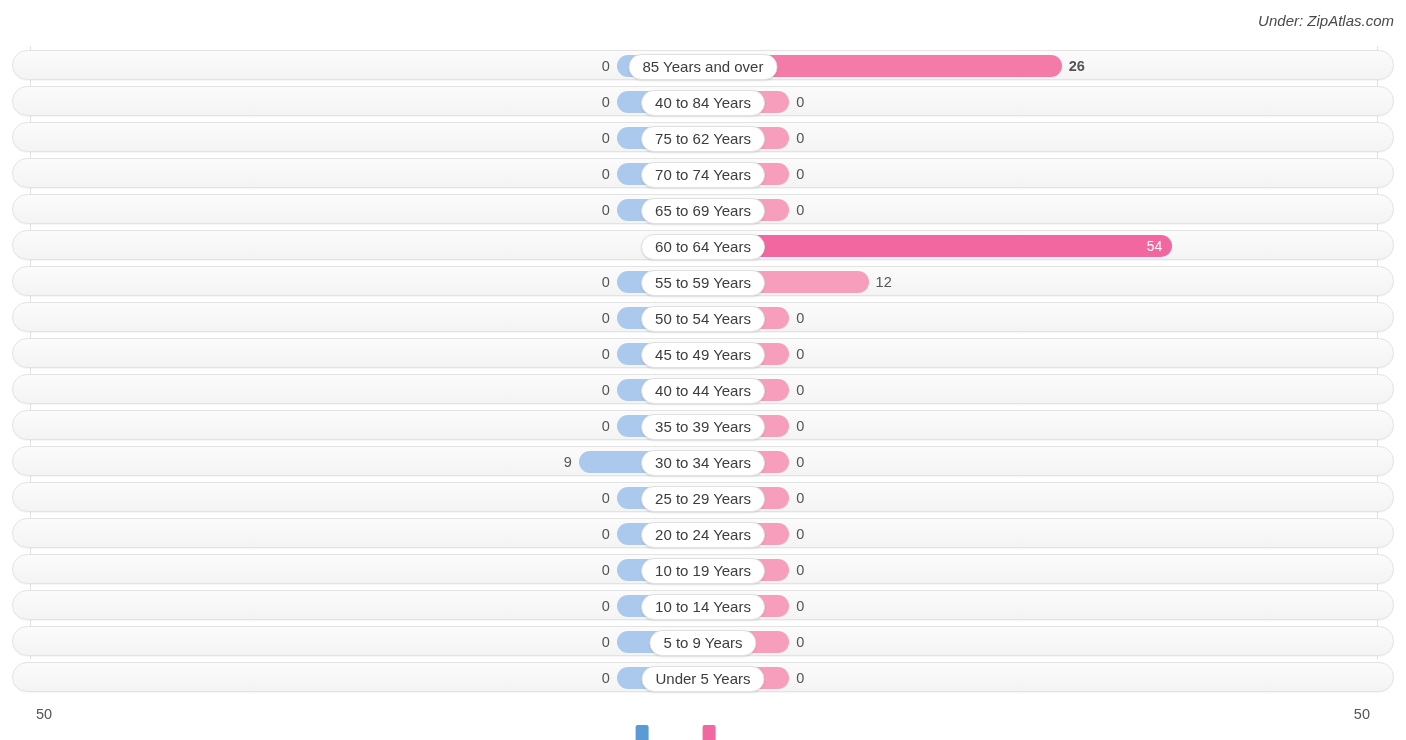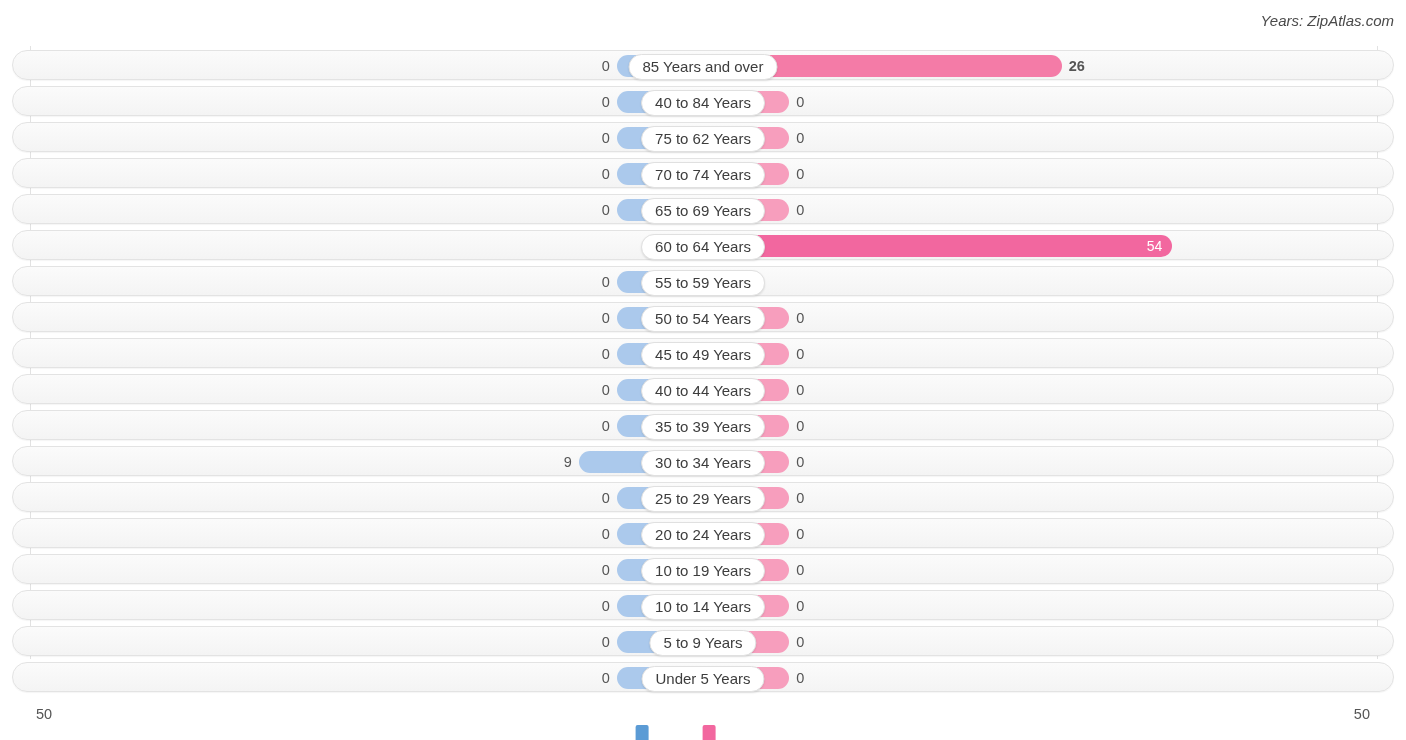--- a/index.html
+++ b/index.html
@@ -184,21 +184,21 @@
   .legend-label {
     font-size: 14.5px;
     color: #3d3d3d;
     margin-top: 42px;
   }
 </style>
 </head>
 <body>
 
 <div class="header">
-  <div class="source">Years: ZipAtlas.com</div>
+  <div class="source">Under: ZipAtlas.com</div>
 </div>
 
 <div class="chart">
   <div class="gridline left"></div>
   <div class="gridline right"></div>
   <div class="rows" id="rows">
       <div class="row">
         <div class="half half-left">
           <div class="bar bar-left" style="width: 12.5%;"></div>
           <div class="val val-left" style="right: 12.5%;">0</div>
@@ -257,20 +257,24 @@
         <div class="half half-right">
           <div class="bar bar-right hi-right" style="width: 68%;"></div>
           <div class="val val-right inside" style="right: 32%;">54</div>
         </div>
         <div class="cat">60 to 64 Years</div>
       </div>
       <div class="row">
         <div class="half half-left">
           <div class="bar bar-left" style="width: 12.5%;"></div>
           <div class="val val-left" style="right: 12.5%;">0</div>
+        </div>
+        <div class="half half-right">
+          <div class="bar bar-right" style="width: 24%;"></div>
+          <div class="val val-right" style="left: 24%;">12</div>
         </div>
         <div class="cat">55 to 59 Years</div>
       </div>
       <div class="row">
         <div class="half half-left">
           <div class="bar bar-left" style="width: 12.5%;"></div>
           <div class="val val-left" style="right: 12.5%;">0</div>
         </div>
         <div class="half half-right">
           <div class="bar bar-right" style="width: 12.5%;"></div>

